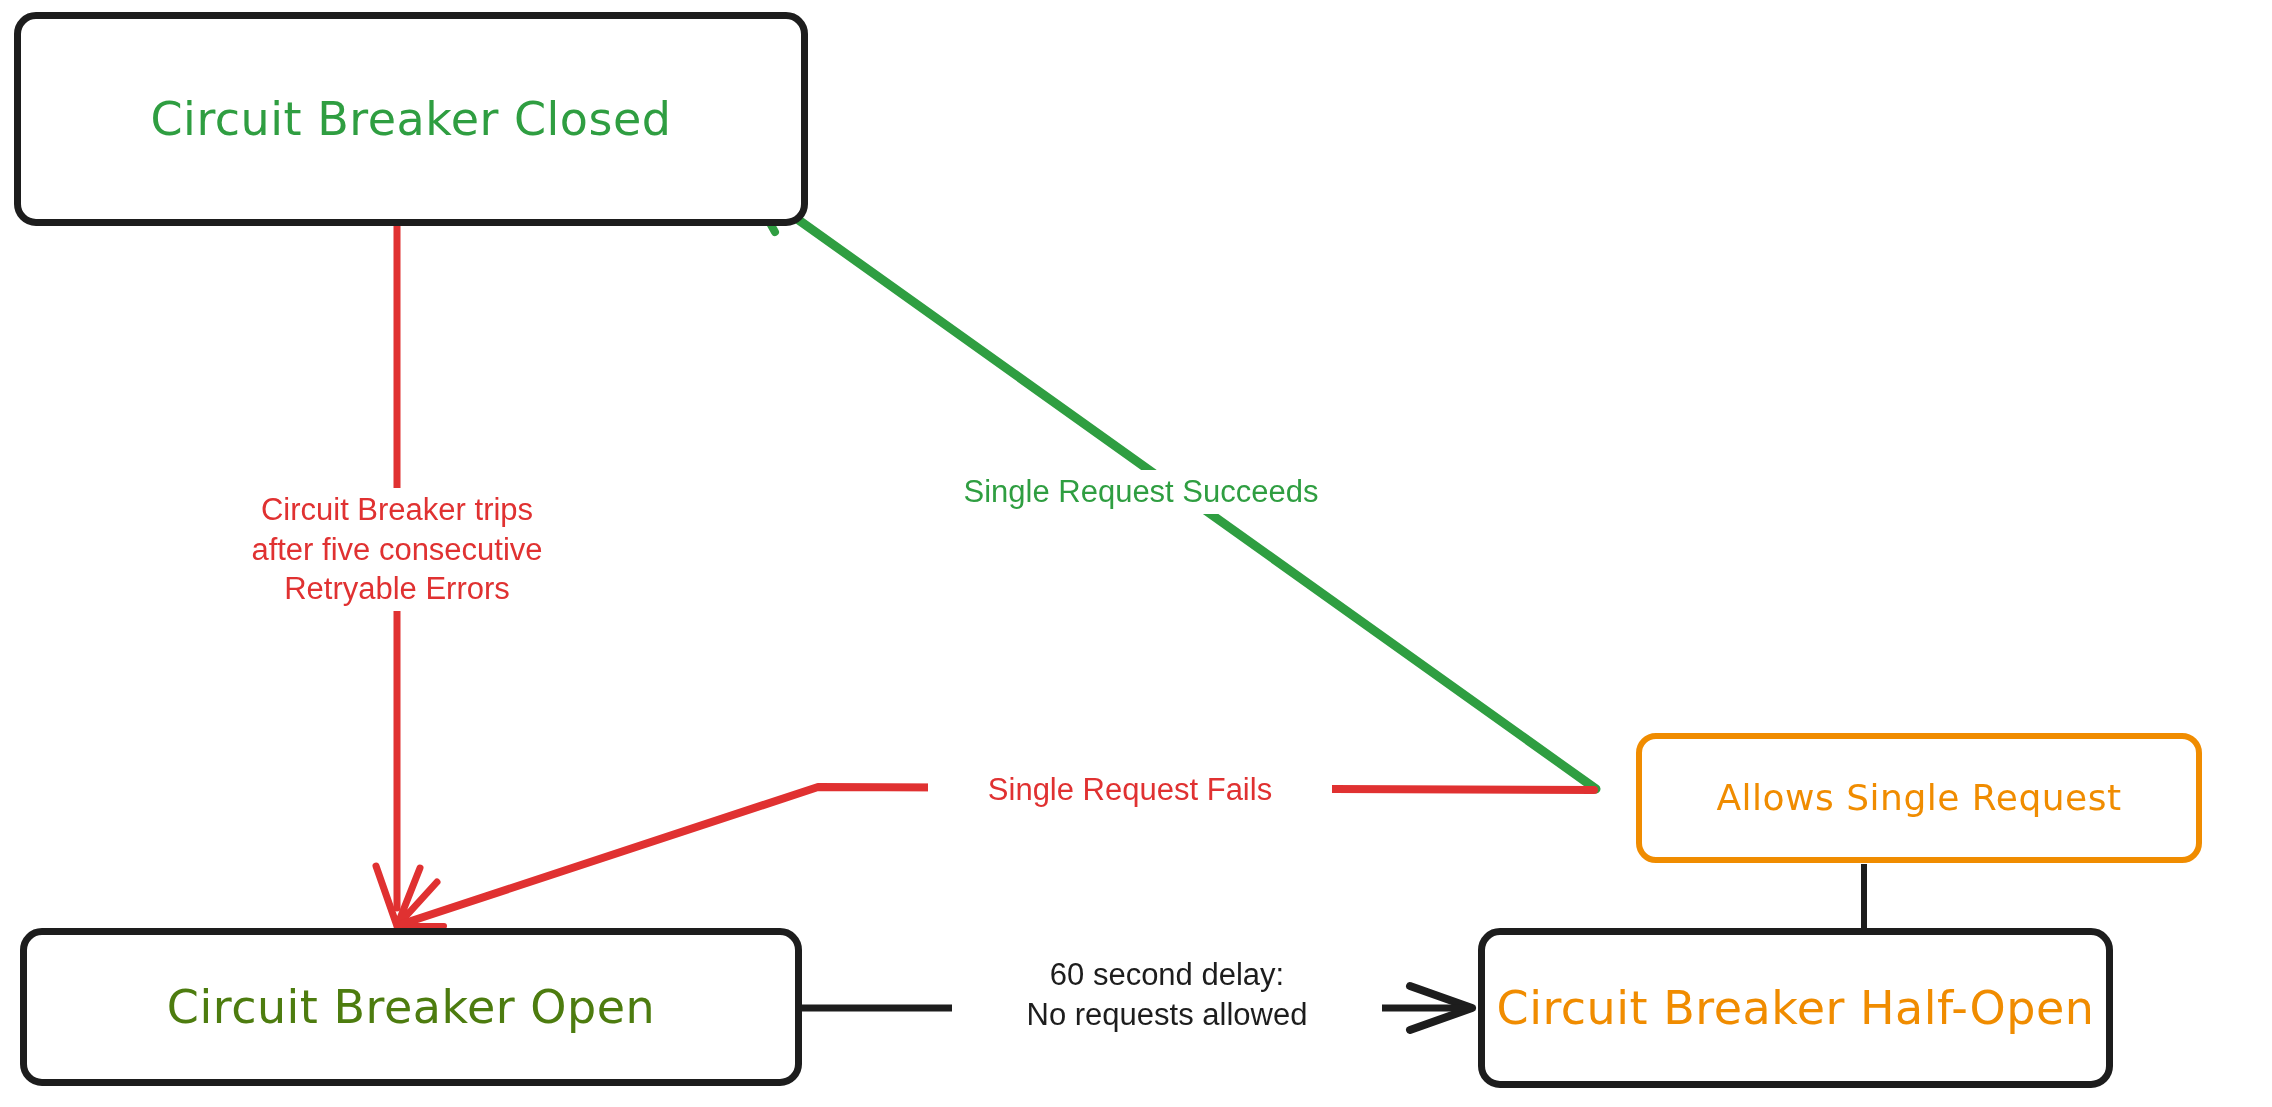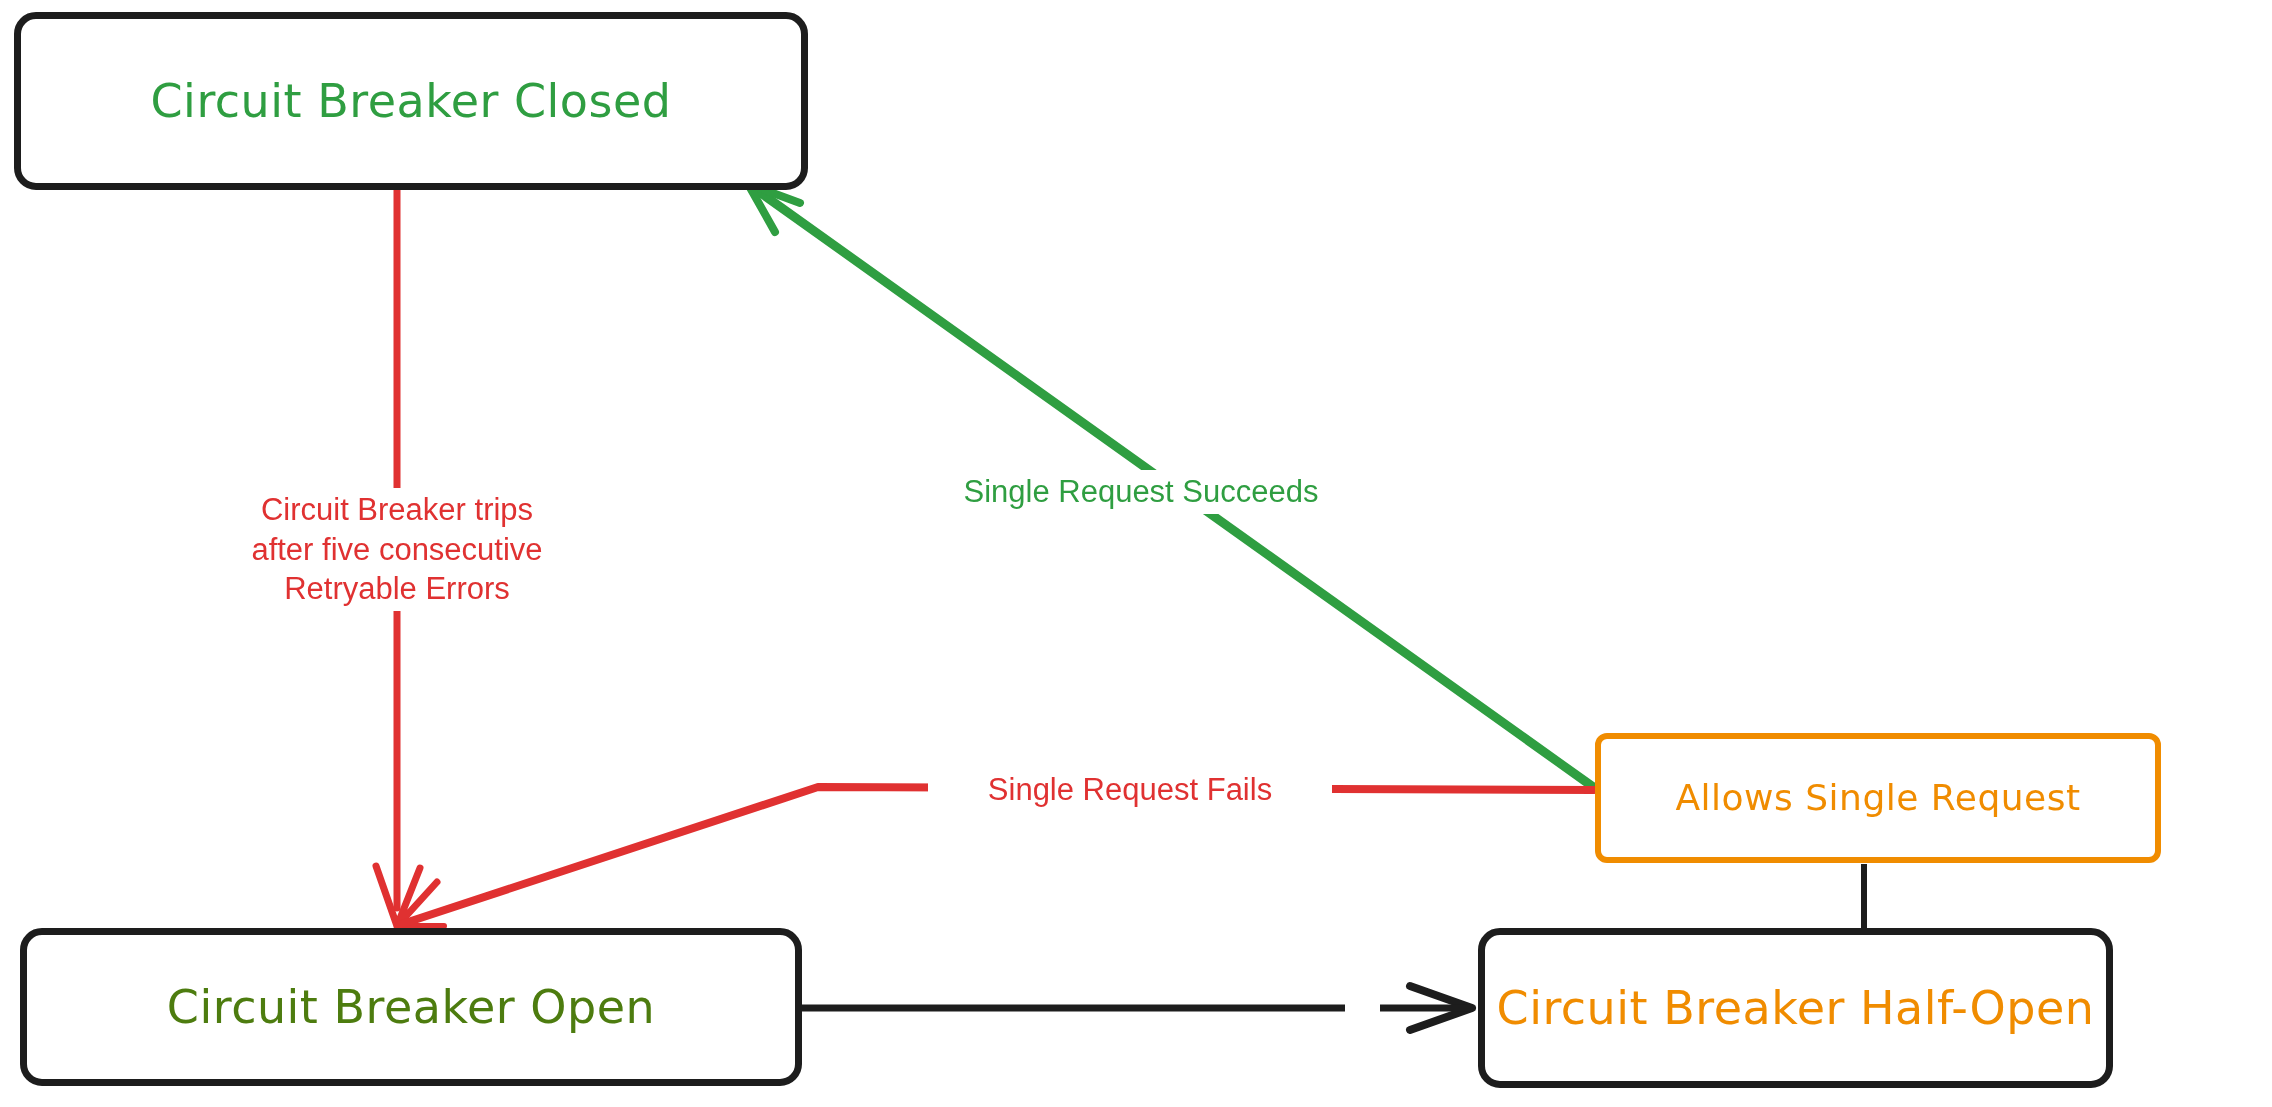--- a/index.html
+++ b/index.html
@@ -32,34 +32,35 @@
     display: flex;
     align-items: center;
     justify-content: center;
     text-align: center;
   }
   .node-black {
     border: 7px solid #1d1d1d;
   }
   .node-orange-border {
     border: 6px solid #f08c00;
-    border-radius: 12px;
+    border-radius: 20px;
+    margin-left: 41px;
   }
   .node-label {
     font-family: "DejaVu Sans", sans-serif;
     font-weight: 400;
     letter-spacing: 0.5px;
     line-height: 1.15;
     white-space: nowrap;
   }
   #node-closed {
     left: 14px;
     top: 12px;
     width: 794px;
-    height: 178px;
+    height: 214px;
   }
   #node-closed .node-label {
     font-size: 46px;
     color: #2f9e41;
   }
   #node-open {
     left: 20px;
     top: 928px;
     width: 782px;
     height: 158px;
@@ -177,14 +178,16 @@
   </div>
 
   <div class="edge-label" id="label-trips">Circuit Breaker trips
 after five consecutive
 Retryable Errors</div>
 
   <div class="edge-label" id="label-fails">Single Request Fails</div>
 
   <div class="edge-label" id="label-succeeds">Single Request Succeeds</div>
 
+  <div class="edge-label" id="label-delay">60 second delay:
+No requests allowed</div>
 
 </div>
 
 </body></html>

